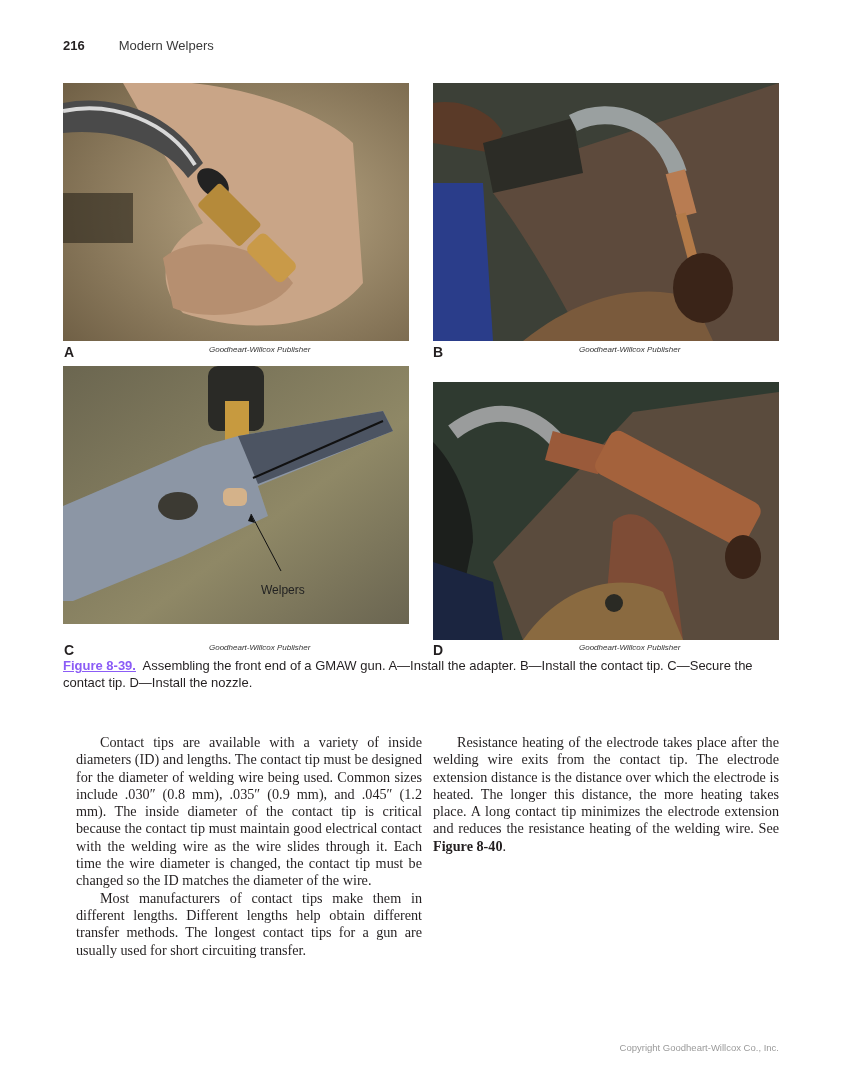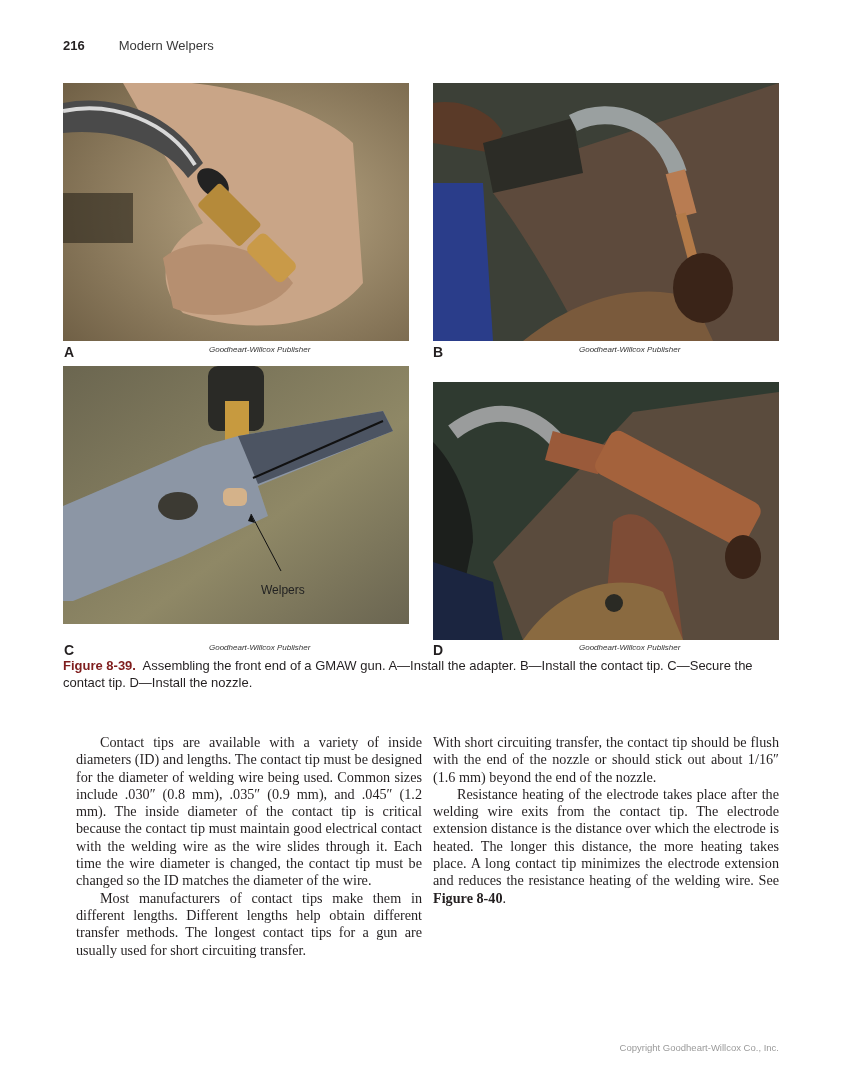--- a/index.html
+++ b/index.html
@@ -8,21 +8,21 @@
   .running-head .pnum { font-weight:bold; color:#231f20; display:inline-block; width:52px; }
   .photo { position:absolute; width:346px; height:258px; overflow:hidden; }
   .photo svg { display:block; width:100%; height:100%; }
   #photo-a { left:63px; top:83px; }
   #photo-b { left:433px; top:83px; }
   #photo-c { left:63px; top:366px; }
   #photo-d { left:433px; top:382px; }
   .plabel { position:absolute; font-weight:bold; font-size:14px; color:#231f20; }
   .credit { position:absolute; font-style:italic; font-size:8px; color:#333; width:200px; }
   .caption { position:absolute; left:63px; top:657px; width:720px; font-size:13px; line-height:17px; color:#231f20; }
-  .caption .fig { color:#7f1d1d; font-weight:bold; }
+  .caption .fig { color:#8b5cf6; font-weight:bold;text-decoration:underline; }
   .col { position:absolute; top:734px; width:346px; font-family:"Liberation Serif", serif; font-size:14.2px; line-height:17.3px; text-align:justify; color:#231f20; }
   .col p { margin:0; text-indent:24px; }
   .col p.noindent { text-indent:0; }
   #col-left { left:76px; }
   #col-right { left:433px; }
   .footer { position:absolute; top:1042px; right:70px; font-size:9.5px; color:#9a9a9a;margin-left:44px; }
   .welpers-label { position:absolute; left:198px; top:217px; font-size:12px; color:#222; }
 </style>
 </head>
 <body>
@@ -118,17 +118,16 @@
   <span class="fig">Figure 8-39.</span>&nbsp;
   <span>Assembling the front end of a GMAW gun. A—Install the adapter. B—Install the contact tip. C—Secure the contact tip. D—Install the nozzle.</span>
 </div>
 
 <div class="col" id="col-left">
   <p>Contact tips are available with a variety of inside diameters (ID) and lengths. The contact tip must be designed for the diameter of welding wire being used. Common sizes include .030″ (0.8 mm), .035″ (0.9 mm), and .045″ (1.2 mm). The inside diameter of the contact tip is critical because the contact tip must maintain good electrical contact with the welding wire as the wire slides through it. Each time the wire diameter is changed, the contact tip must be changed so the ID matches the diameter of the wire.</p>
   <p>Most manufacturers of contact tips make them in different lengths. Different lengths help obtain different transfer methods. The longest contact tips for a gun are usually used for short circuiting transfer.</p>
 </div>
 
 <div class="col" id="col-right">
-  <p class="noindent">With short circuiting transfer, the contact tip should be flush with the end of the nozzle or should stick out about 1/16″ (1.6 mm) beyond the end of the nozzle.</p>
   <p><span>Resistance heating of the electrode takes place after the welding wire exits from the contact tip. The electrode extension distance is the distance over which the electrode is heated. The longer this distance, the more heating takes place. A long contact tip minimizes the electrode extension and reduces the resistance heating of the welding wire. See </span><b>Figure 8-40</b><span>.</span></p>
 </div>
 
 <div class="footer">Copyright Goodheart-Willcox Co., Inc.</div>
 
 </body></html>

